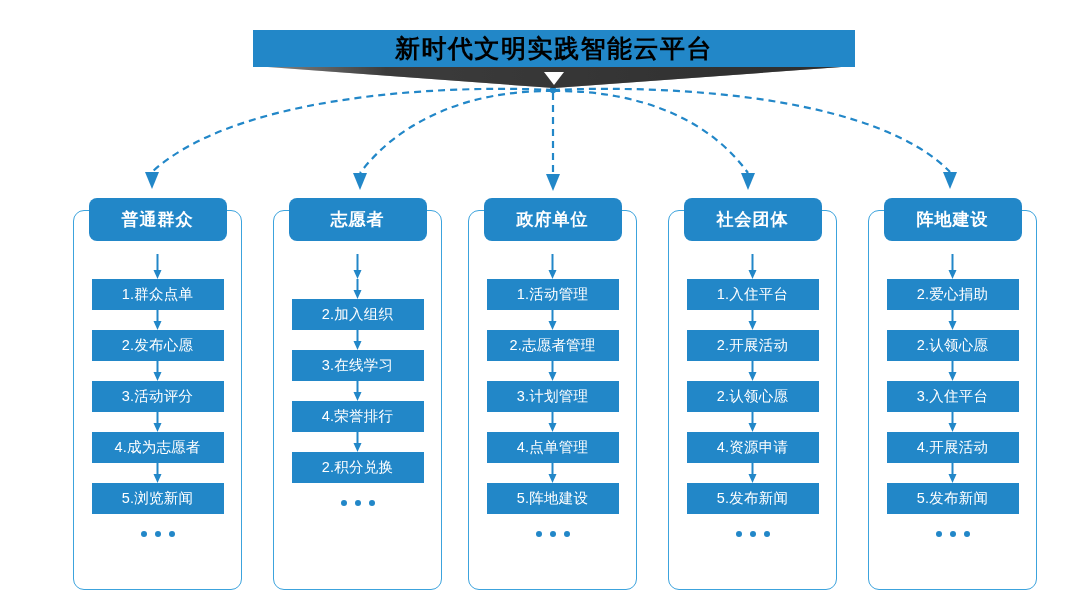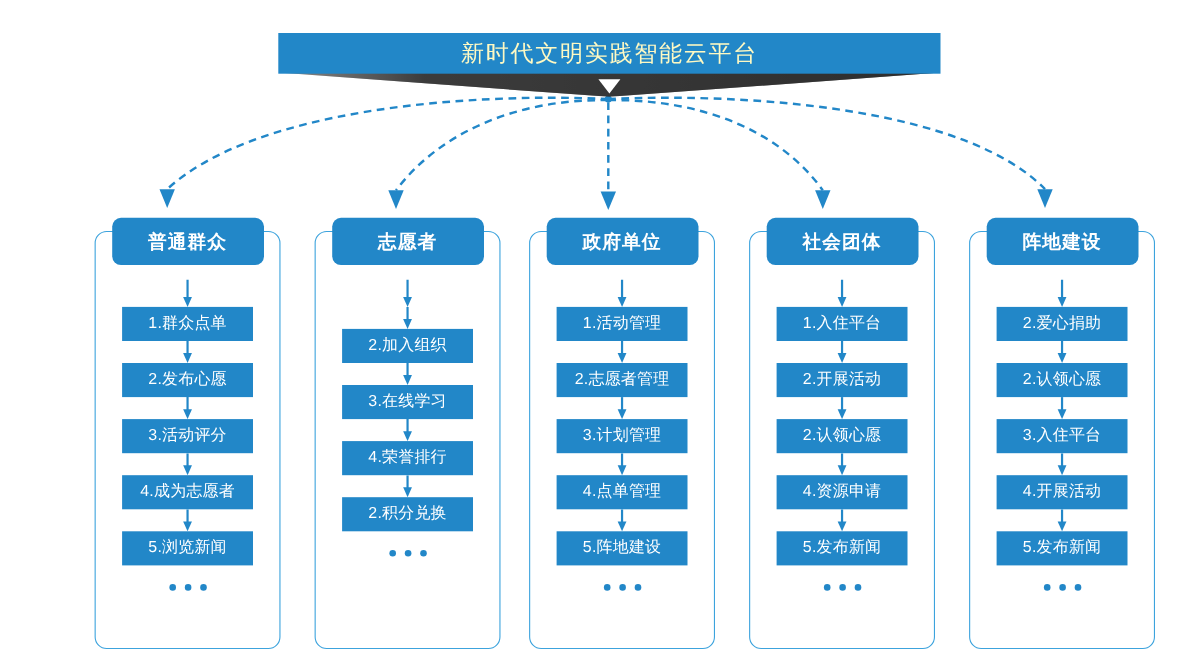--- a/index.html
+++ b/index.html
@@ -27,23 +27,23 @@
     top: 30px;
     width: 602px;
     height: 37px;
     background: #2287c8;
     display: flex;
     align-items: center;
     justify-content: center;
     z-index: 6;
   }
   #title-banner .title-text {
-    color: #fef9c3;
-    font-size: 21px;
-    font-weight: normal;
+    color: #000000;
+    font-size: 25px;
+    font-weight: bold;
     letter-spacing: 1.5px;
     line-height: 1;
   }
 
   
   #banner-shadow {
     position: absolute;
     left: 253px;
     top: 66px;
     width: 602px;
@@ -67,21 +67,20 @@
   .column {
     position: absolute;
     top: 210px;
     width: 169px;
     height: 380px;
     border: 1.6px solid #3ca3dd;
     border-radius: 11px;
     background: #ffffff;
     box-sizing: border-box;
     z-index: 3;
-    margin-left: 13px;
   }
   .col-0 { left: 73px; }
   .col-1 { left: 273px; }
   .col-2 { left: 468px; }
   .col-3 { left: 668px; }
   .col-4 { left: 868px; }
 
   
   .col-header {
     position: absolute;
@@ -116,21 +115,21 @@
     flex-direction: column;
     align-items: center;
   }
   .arrow-down {
     width: 9px;
     height: 20px;
     display: block;
   }
   .arrow-down.first { height: 25px; }
   .step-box {
-    width: 119px;
+    width: 132px;
     height: 31px;
     background: #2287c8;
     display: flex;
     align-items: center;
     justify-content: center;
     box-sizing: border-box;
   }
   .step-box .step-text {
     color: #ffffff;
     font-size: 14.5px;

